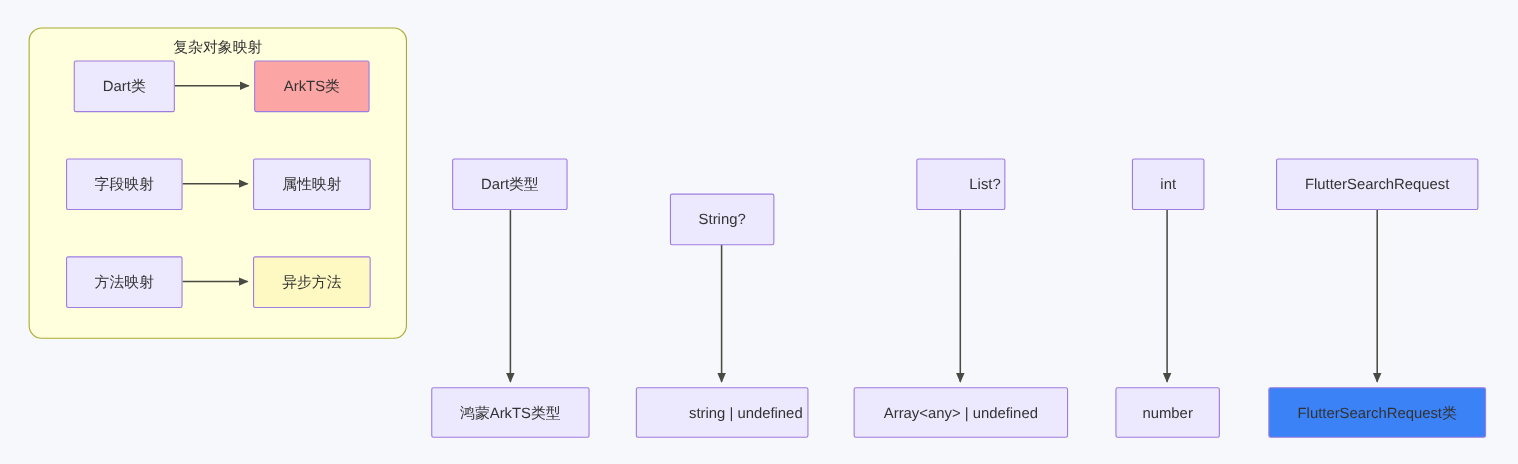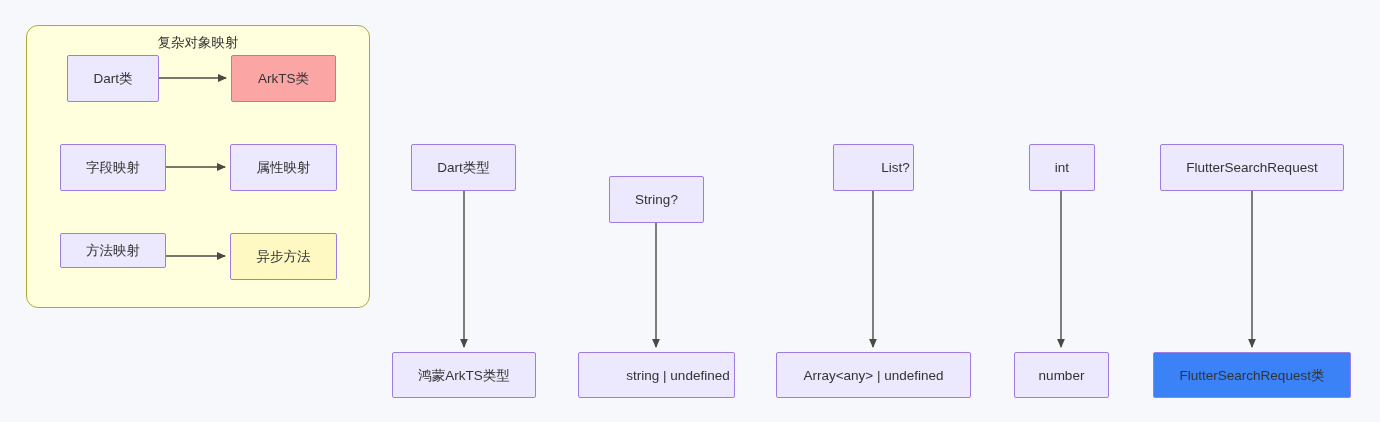--- a/index.html
+++ b/index.html
@@ -100,21 +100,21 @@
       </div>
       <div class="node" style="left: 231px; top: 55px; width: 105px; height: 47px; background: #fca5a5; border-color: rgb(159, 124, 224);">
         <span class="node-label">ArkTS类</span>
       </div>
       <div class="node" style="left: 60px; top: 144px; width: 106px; height: 47px; background: rgb(236, 232, 253); border-color: rgb(159, 124, 224);">
         <span class="node-label">字段映射</span>
       </div>
       <div class="node" style="left: 230px; top: 144px; width: 107px; height: 47px; background: rgb(236, 232, 253); border-color: rgb(159, 124, 224);">
         <span class="node-label">属性映射</span>
       </div>
-      <div class="node" style="left: 60px; top: 233px; width: 106px; height: 35px; background: rgb(236, 232, 253); border-color: rgb(159, 124, 224); text-align: right;">
+      <div class="node" style="left: 60px; top: 233px; width: 106px; height: 47px; background: rgb(236, 232, 253); border-color: rgb(159, 124, 224); text-align: right;">
         <span class="node-label">方法映射</span>
       </div>
       <div class="node" style="left: 230px; top: 233px; width: 107px; height: 47px; background: #fef9c3; border-color: rgb(159, 124, 224);">
         <span class="node-label">异步方法</span>
       </div>
       <div class="node" style="left: 411px; top: 144px; width: 105px; height: 47px; background: rgb(236, 232, 253); border-color: rgb(159, 124, 224);">
         <span class="node-label">Dart类型</span>
       </div>
       <div class="node" style="left: 392px; top: 352px; width: 144px; height: 46px; background: rgb(236, 232, 253); border-color: rgb(159, 124, 224);">
         <span class="node-label">鸿蒙ArkTS类型</span>

